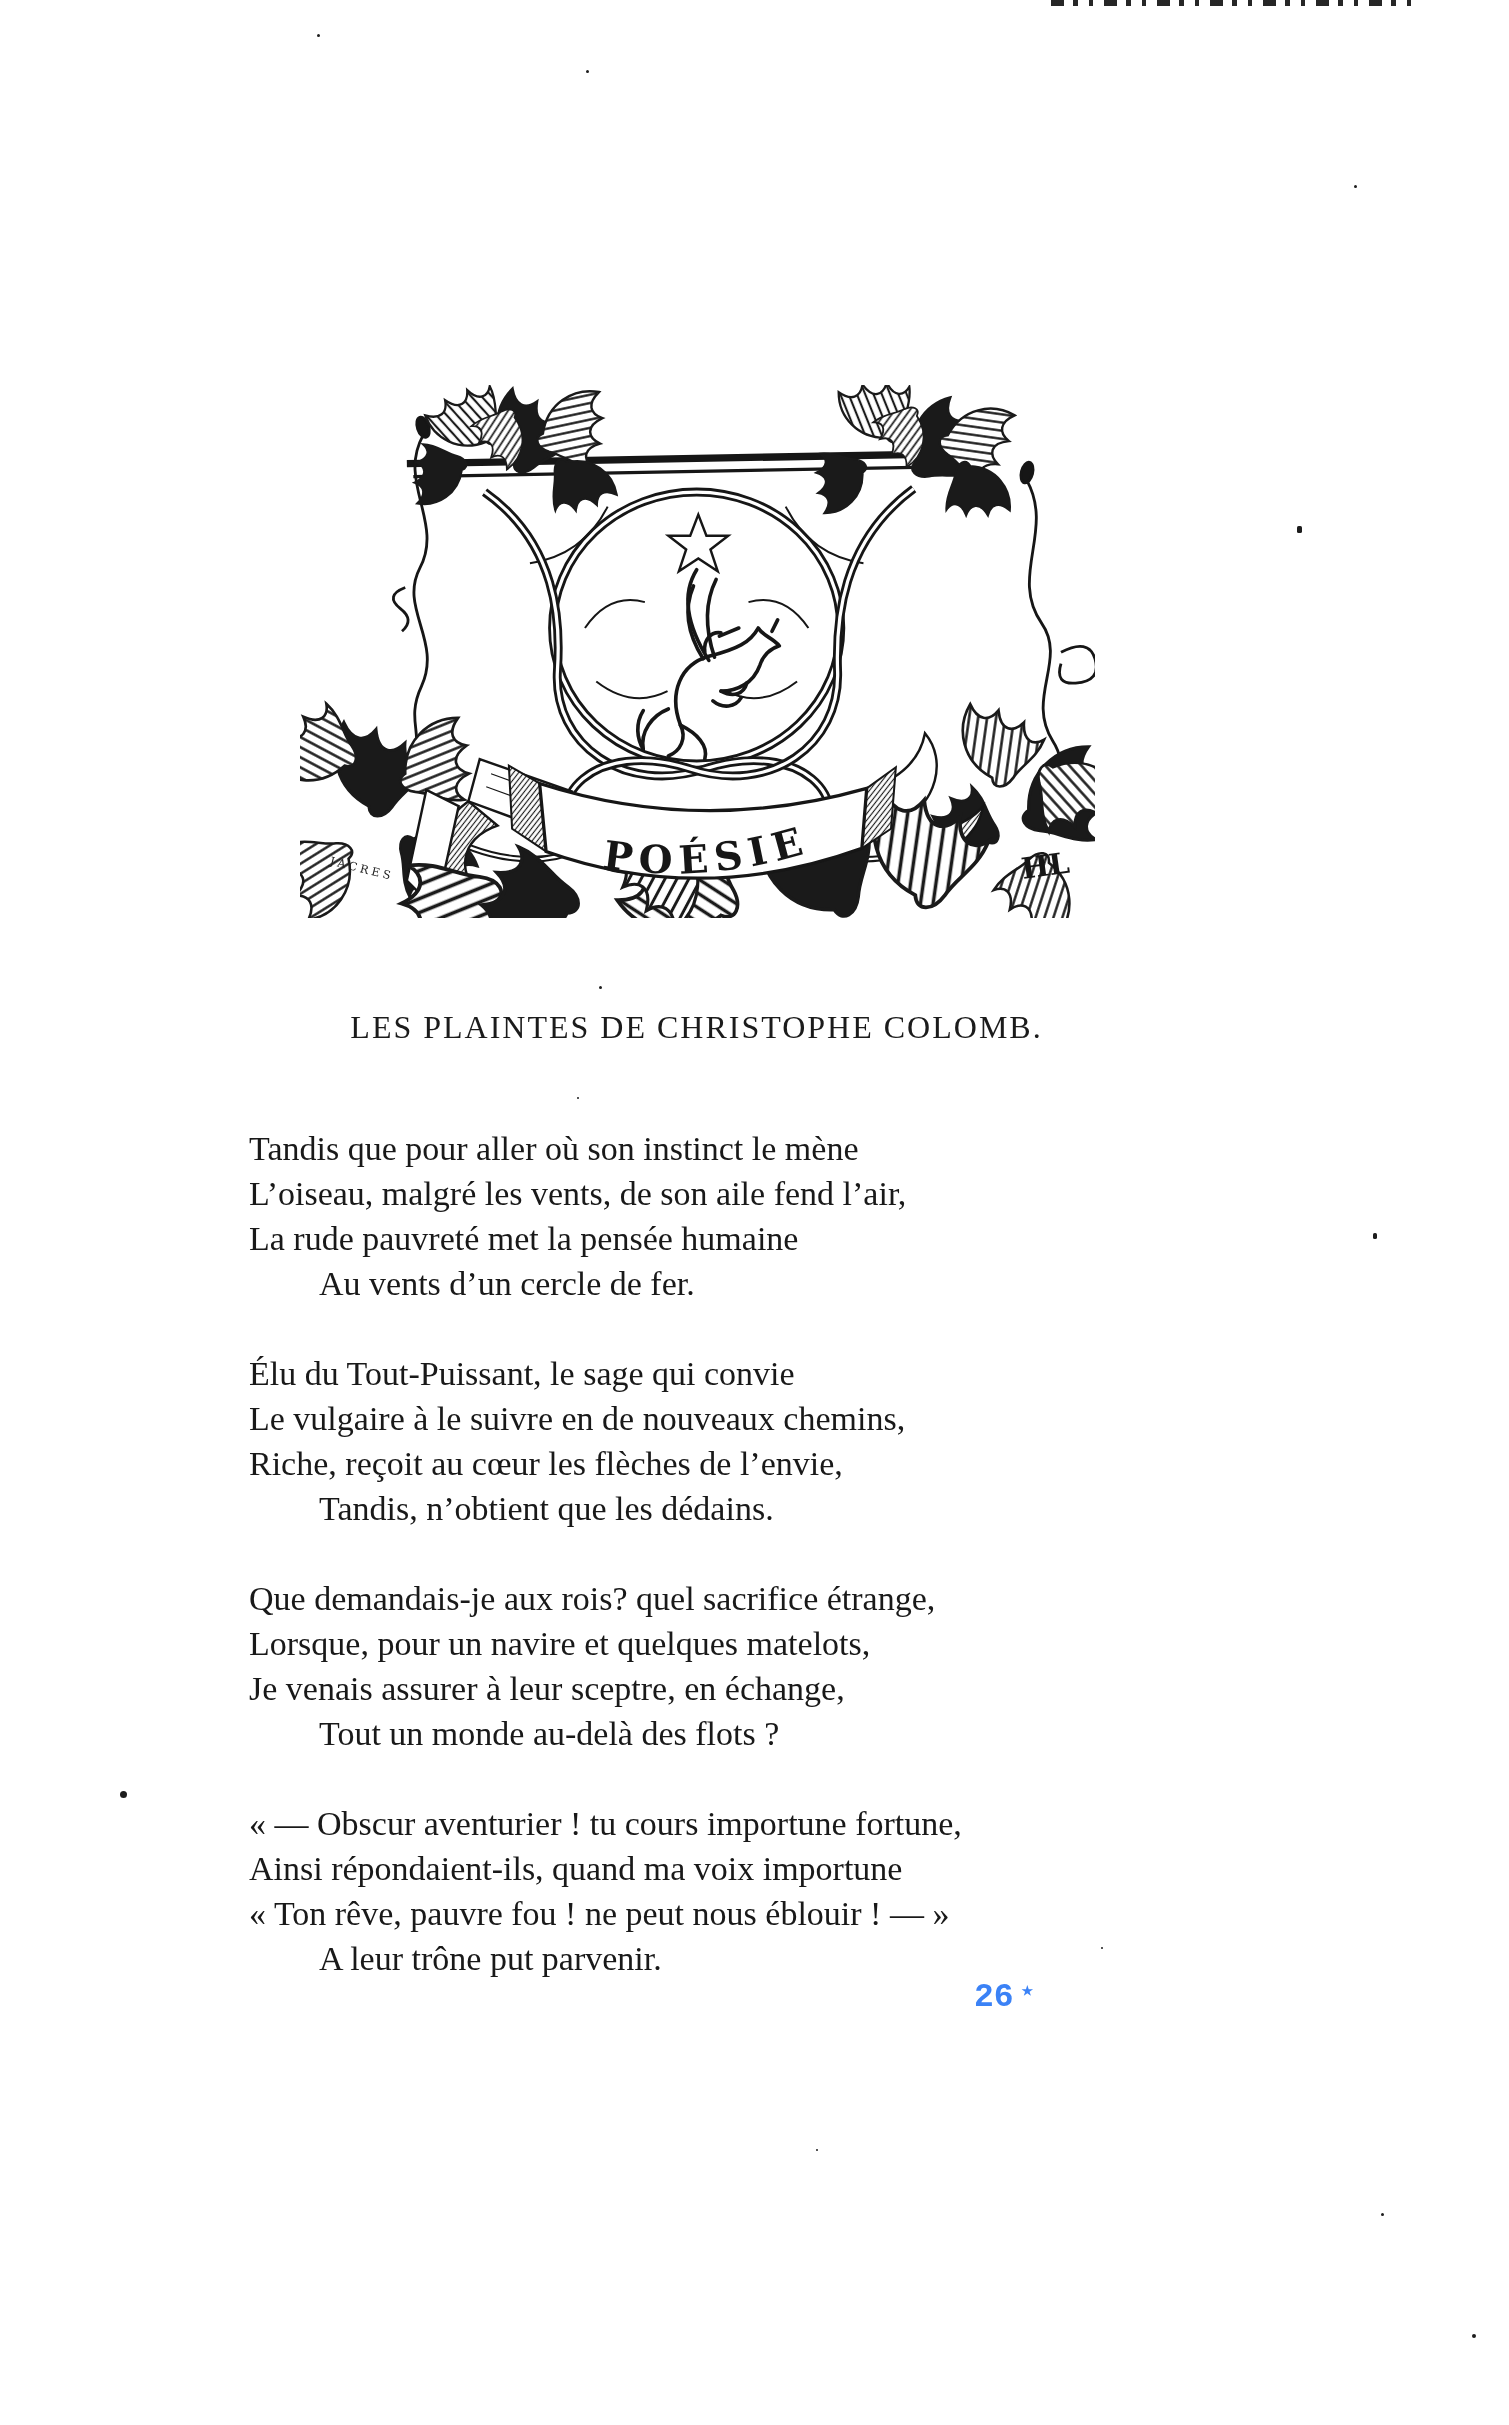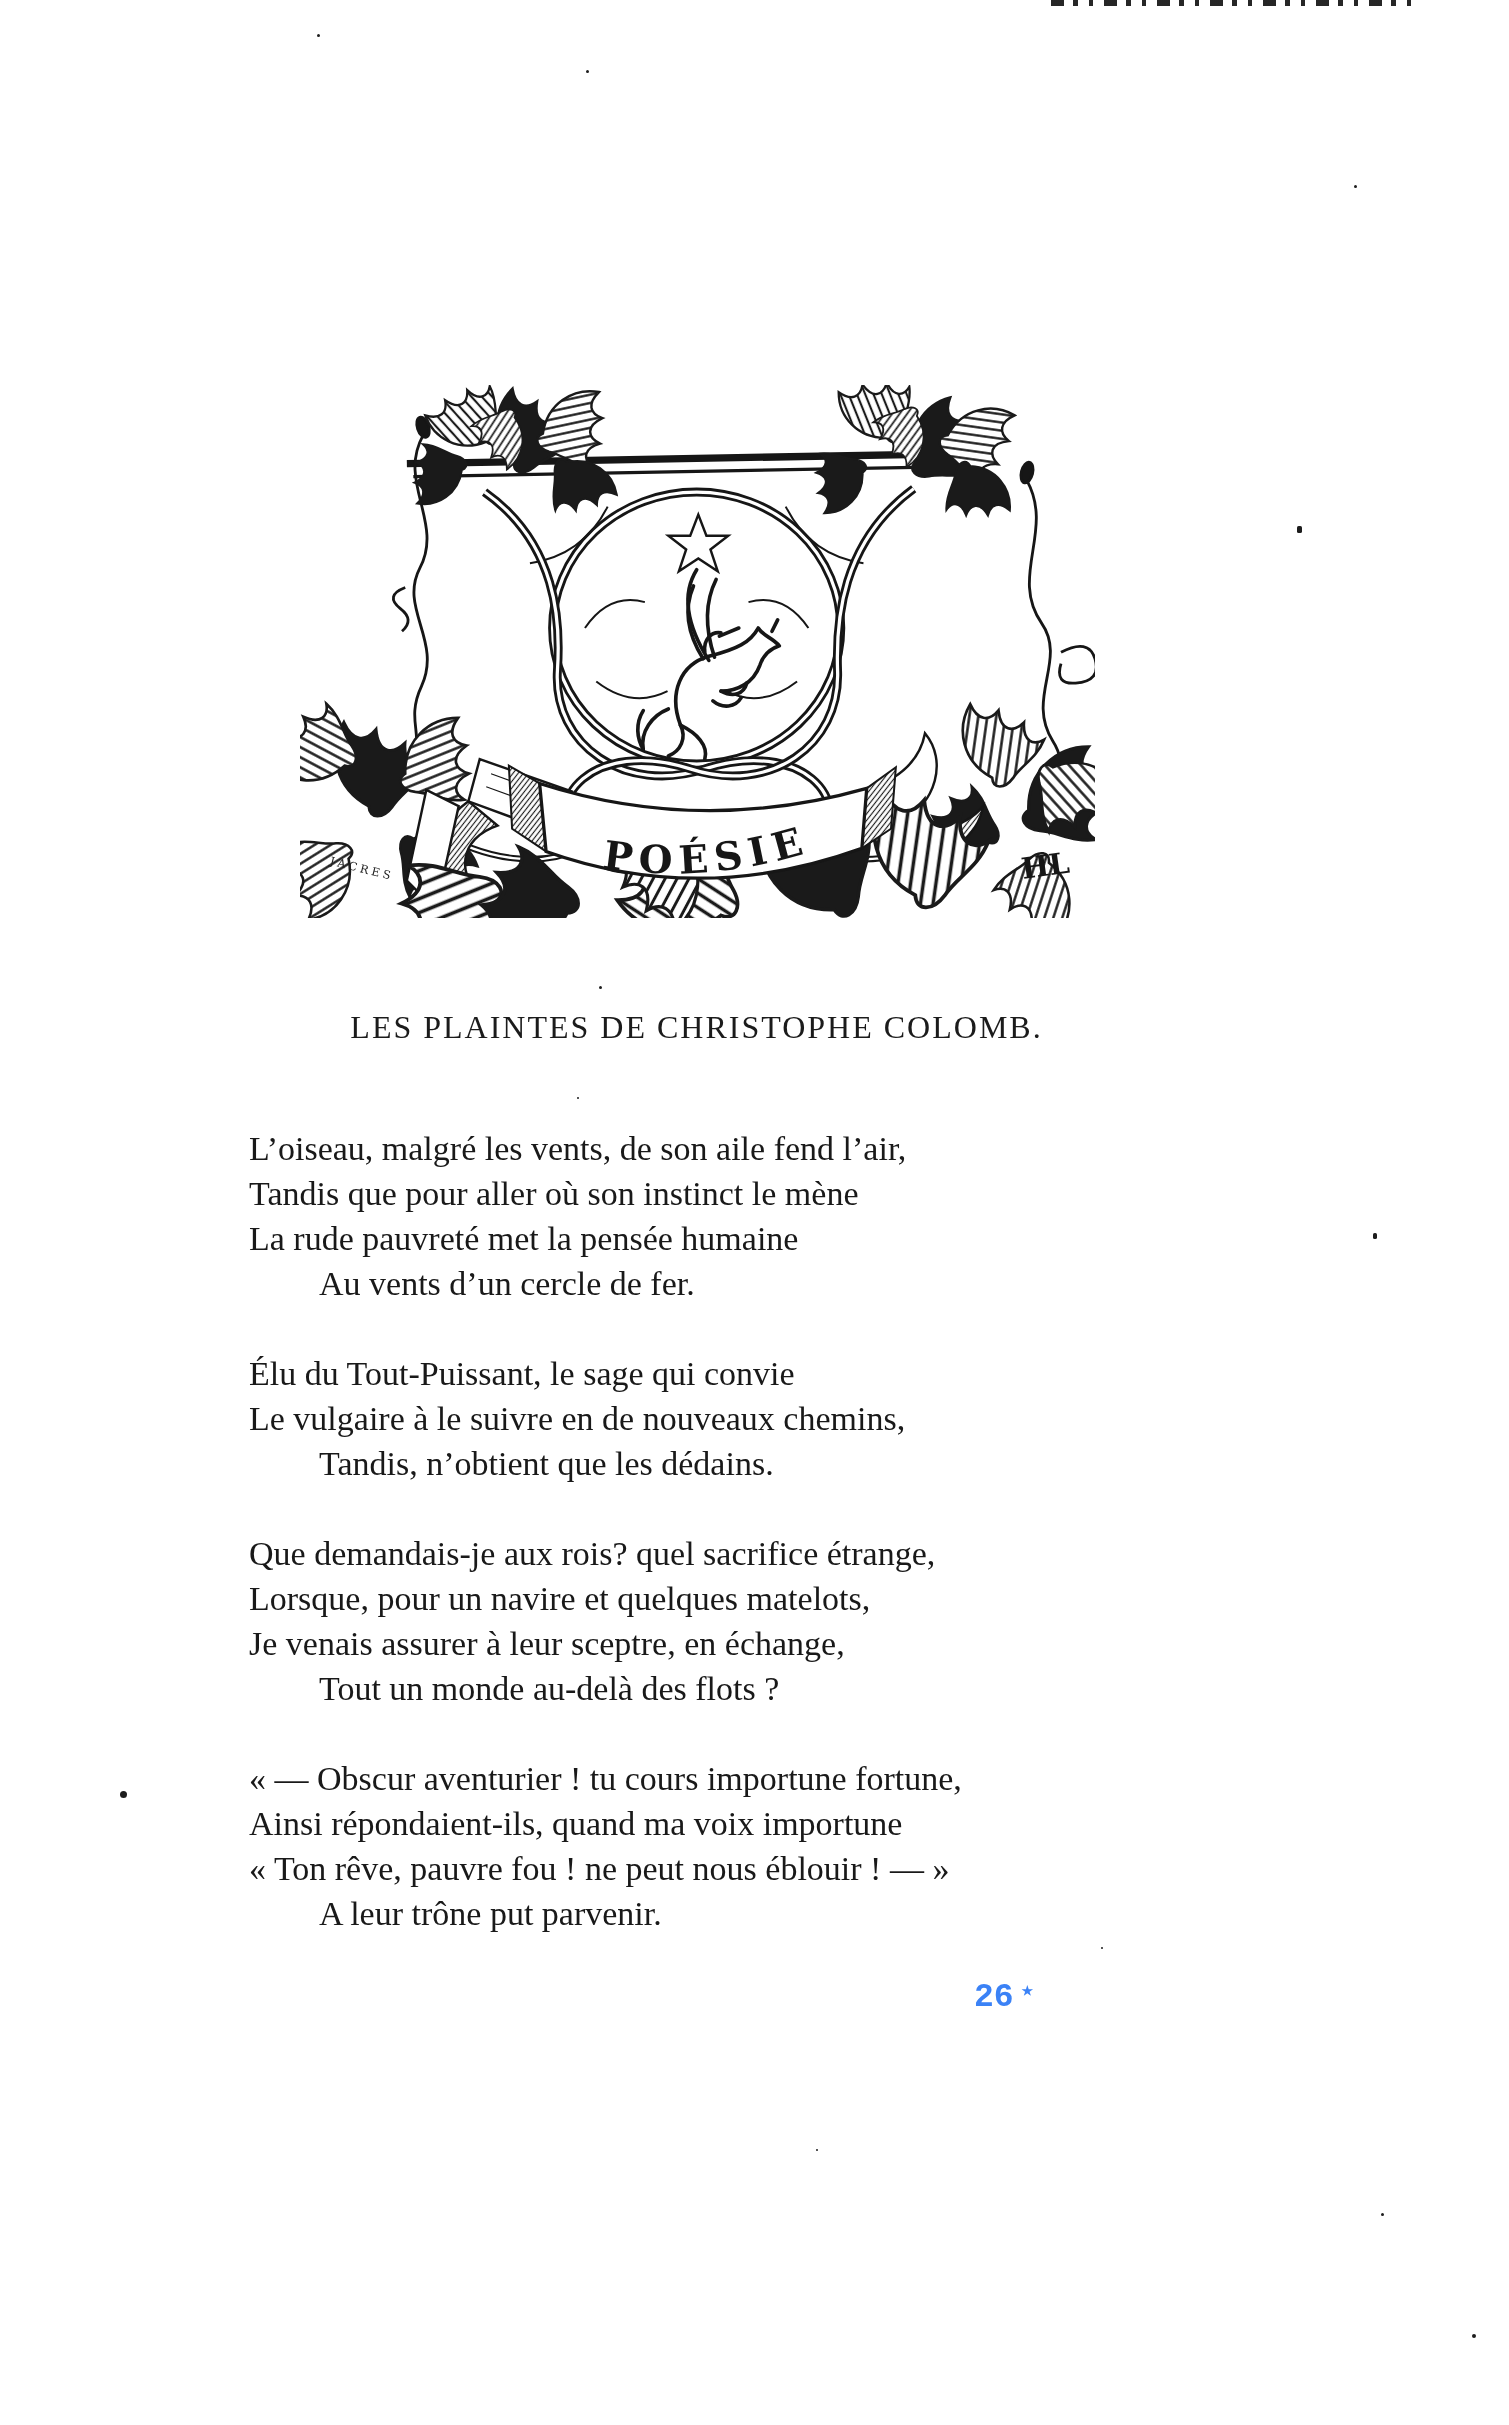--- a/index.html
+++ b/index.html
@@ -185,28 +185,29 @@
     </g>
 
     <text x="36" y="592" font-size="14" letter-spacing="4" fill="#222222" font-family="DejaVu Serif, serif" transform="rotate(14 36 592)">JACRES</text>
     <text x="893" y="610" font-size="36" font-weight="bold" fill="#161616" font-family="DejaVu Serif, serif" transform="rotate(-8 893 610)">HL</text>
   </svg>
 
   <h1 class="title">LES PLAINTES DE CHRISTOPHE COLOMB.</h1>
 
   <main class="poem">
     <section class="stanza">
+      <p class="line">Tandis que pour aller où son instinct le mène</p>
       <p class="line">L’oiseau, malgré les vents, de son aile fend l’air,</p>
-      <p class="line">Tandis que pour aller où son instinct le mène</p>
       <p class="line">La rude pauvreté met la pensée humaine</p>
       <p class="line line--indent">Au vents d’un cercle de fer.</p>
     </section>
     <section class="stanza">
       <p class="line">Élu du Tout-Puissant, le sage qui convie</p>
       <p class="line">Le vulgaire à le suivre en de nouveaux chemins,</p>
+      <p class="line">Riche, reçoit au cœur les flèches de l’envie,</p>
       <p class="line line--indent">Tandis, n’obtient que les dédains.</p>
     </section>
     <section class="stanza">
       <p class="line">Que demandais-je aux rois? quel sacrifice étrange,</p>
       <p class="line">Lorsque, pour un navire et quelques matelots,</p>
       <p class="line">Je venais assurer à leur sceptre, en échange,</p>
       <p class="line line--indent">Tout un monde au-delà des flots ?</p>
     </section>
     <section class="stanza">
       <p class="line">« — Obscur aventurier ! tu cours importune fortune,</p>

